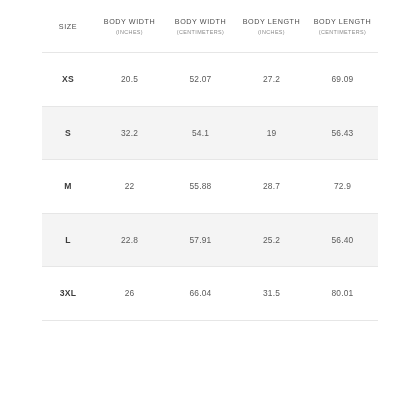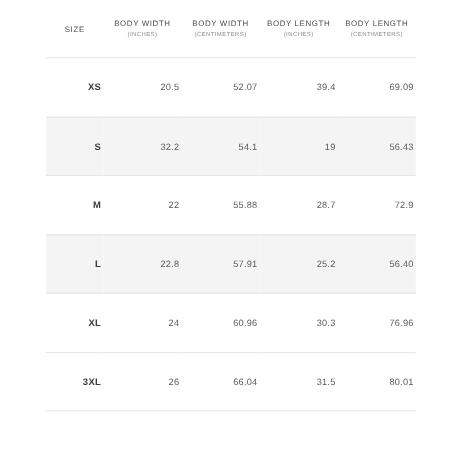--- a/index.html
+++ b/index.html
@@ -57,21 +57,21 @@
   }
   thead th.size-col .h-main {
     font-size: 7.2px;
     letter-spacing: 0.6px;
     color: #4c4c4c;
   }
 
   tbody td {
     height: 52.5px;
     vertical-align: middle;
-    text-align: right;
+    text-align: center;
     font-size: 8.4px;
     color: #5a5a5a;
     letter-spacing: 0.2px;
     border-top: 1px solid #e6e6e6;
     padding: 0 2px;
   }
   tbody tr.shaded td {
     background: #f4f4f4;
   }
   tbody td.size-cell {
@@ -118,21 +118,21 @@
           <span class="h-main">BODY LENGTH</span>
           <span class="h-sub">(CENTIMETERS)</span>
         </th>
       </tr>
     </thead>
     <tbody>
       <tr>
         <td class="size-cell">XS</td>
         <td>20.5</td>
         <td>52.07</td>
-        <td>39.4</td>
+        <td>27.2</td>
         <td>69.09</td>
       </tr>
       <tr class="shaded">
         <td class="size-cell">S</td>
         <td>32.2</td>
         <td>54.1</td>
         <td>19</td>
         <td>56.43</td>
       </tr>
       <tr>
@@ -143,27 +143,20 @@
         <td>72.9</td>
       </tr>
       <tr class="shaded">
         <td class="size-cell">L</td>
         <td>22.8</td>
         <td>57.91</td>
         <td>25.2</td>
         <td>56.40</td>
       </tr>
       <tr>
-        <td class="size-cell">XL</td>
-        <td>24</td>
-        <td>60.96</td>
-        <td>30.3</td>
-        <td>76.96</td>
-      </tr>
-      <tr>
         <td class="size-cell">3XL</td>
         <td>26</td>
         <td>66.04</td>
         <td>31.5</td>
         <td>80.01</td>
       </tr>
     </tbody>
   </table>
 </div>
 

